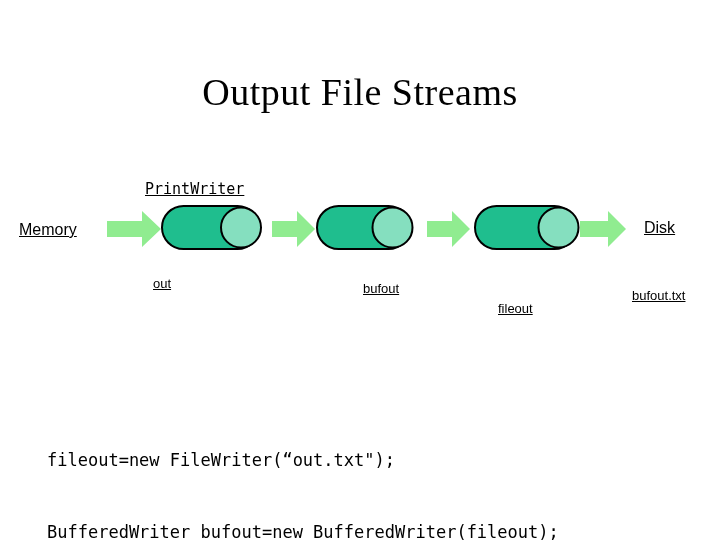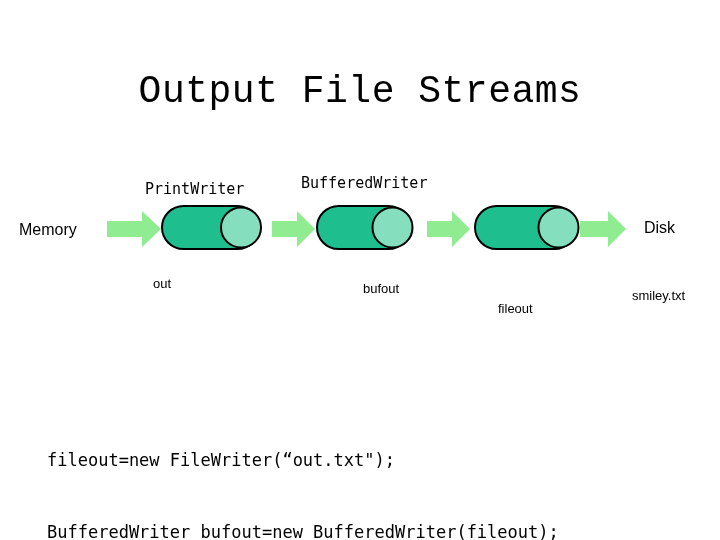--- a/index.html
+++ b/index.html
@@ -1,20 +1,20 @@
 <!DOCTYPE html>
 <html><head>
 <meta charset="utf-8">
 <style>
   html,body{margin:0;padding:0;background:#ffffff;}
   .slide{position:relative;width:720px;height:540px;background:#ffffff;overflow:hidden;
          font-family:"Liberation Sans",sans-serif;color:#000;}
   .title{position:absolute;left:0;top:70px;width:720px;margin:0;text-align:center;
-         font-size:38px;font-weight:400;font-family:Liberation Mono, monospace;letter-spacing:0.5px;}
-  .abs{position:absolute;}
+         font-size:38px;font-weight:400;font-family:Liberation Serif, serif;letter-spacing:0.5px;}
+  .abs{position:absolute;text-decoration:underline;}
   .class-label{font-family:"DejaVu Sans Mono","Liberation Mono",monospace;font-size:15px;white-space:nowrap;}
   .io-label{font-size:16px;}
   .var-label{font-size:13px;}
   .file-label{font-size:13px;}
   .cyl,.arrow{position:absolute;display:block;}
   .code{position:absolute;left:47px;top:400px;font-family:"DejaVu Sans Mono","Liberation Mono",monospace;
         font-size:17px;line-height:24px;white-space:pre;}
   
   .pos-cl-print{left:145px;top:180px;}
   .pos-cl-buffered{left:301px;top:174px;}
@@ -27,21 +27,20 @@
   .pos-smiley{left:632px;top:288px;}
 </style>
 </head>
 <body>
 
 <div class="slide">
 
   <h1 class="title">Output File Streams</h1>
 
   <span class="abs class-label pos-cl-print">PrintWriter</span>
-  <span class="abs class-label pos-cl-buffered">BufferedWriter</span>
 
   <span class="abs io-label pos-memory">Memory</span>
   <span class="abs io-label pos-disk">Disk</span>
 
   <svg class="arrow" style="left:107px;top:211px" width="55" height="37" viewBox="0 0 55 37">
     <polygon points="0,10 35,10 35,0 54,18 35,36 35,26 0,26" fill="#90EC90"></polygon>
   </svg>
   <svg class="arrow" style="left:272px;top:211px" width="44" height="37" viewBox="0 0 44 37">
     <polygon points="0,10 25,10 25,0 43,18 25,36 25,26 0,26" fill="#90EC90"></polygon>
   </svg>
@@ -61,21 +60,21 @@
     <circle cx="77.5" cy="23.5" r="20" stroke="#000000" stroke-width="2" fill="#85DFBF"></circle>
   </svg>
   <svg class="cyl" style="left:473px;top:204px" width="109" height="47" viewBox="0 0 109 47">
     <rect x="2" y="2" width="101" height="43" rx="21.5" stroke="#000000" stroke-width="2" fill="#1FBE8E"></rect>
     <circle cx="85.5" cy="23.5" r="20" stroke="#000000" stroke-width="2" fill="#85DFBF"></circle>
   </svg>
 
   <span class="abs var-label pos-out">out</span>
   <span class="abs var-label pos-bufout">bufout</span>
   <span class="abs var-label pos-fileout">fileout</span>
-  <span class="abs file-label pos-smiley">smiley.txt</span>
+  <span class="abs file-label pos-smiley">bufout.txt</span>
 
   <div class="code">
     <div>fileout=new FileWriter(“out.txt");</div>
     <div>BufferedWriter bufout=new BufferedWriter(fileout);</div>
     
   </div>
 
 </div>
 
 </body></html>

